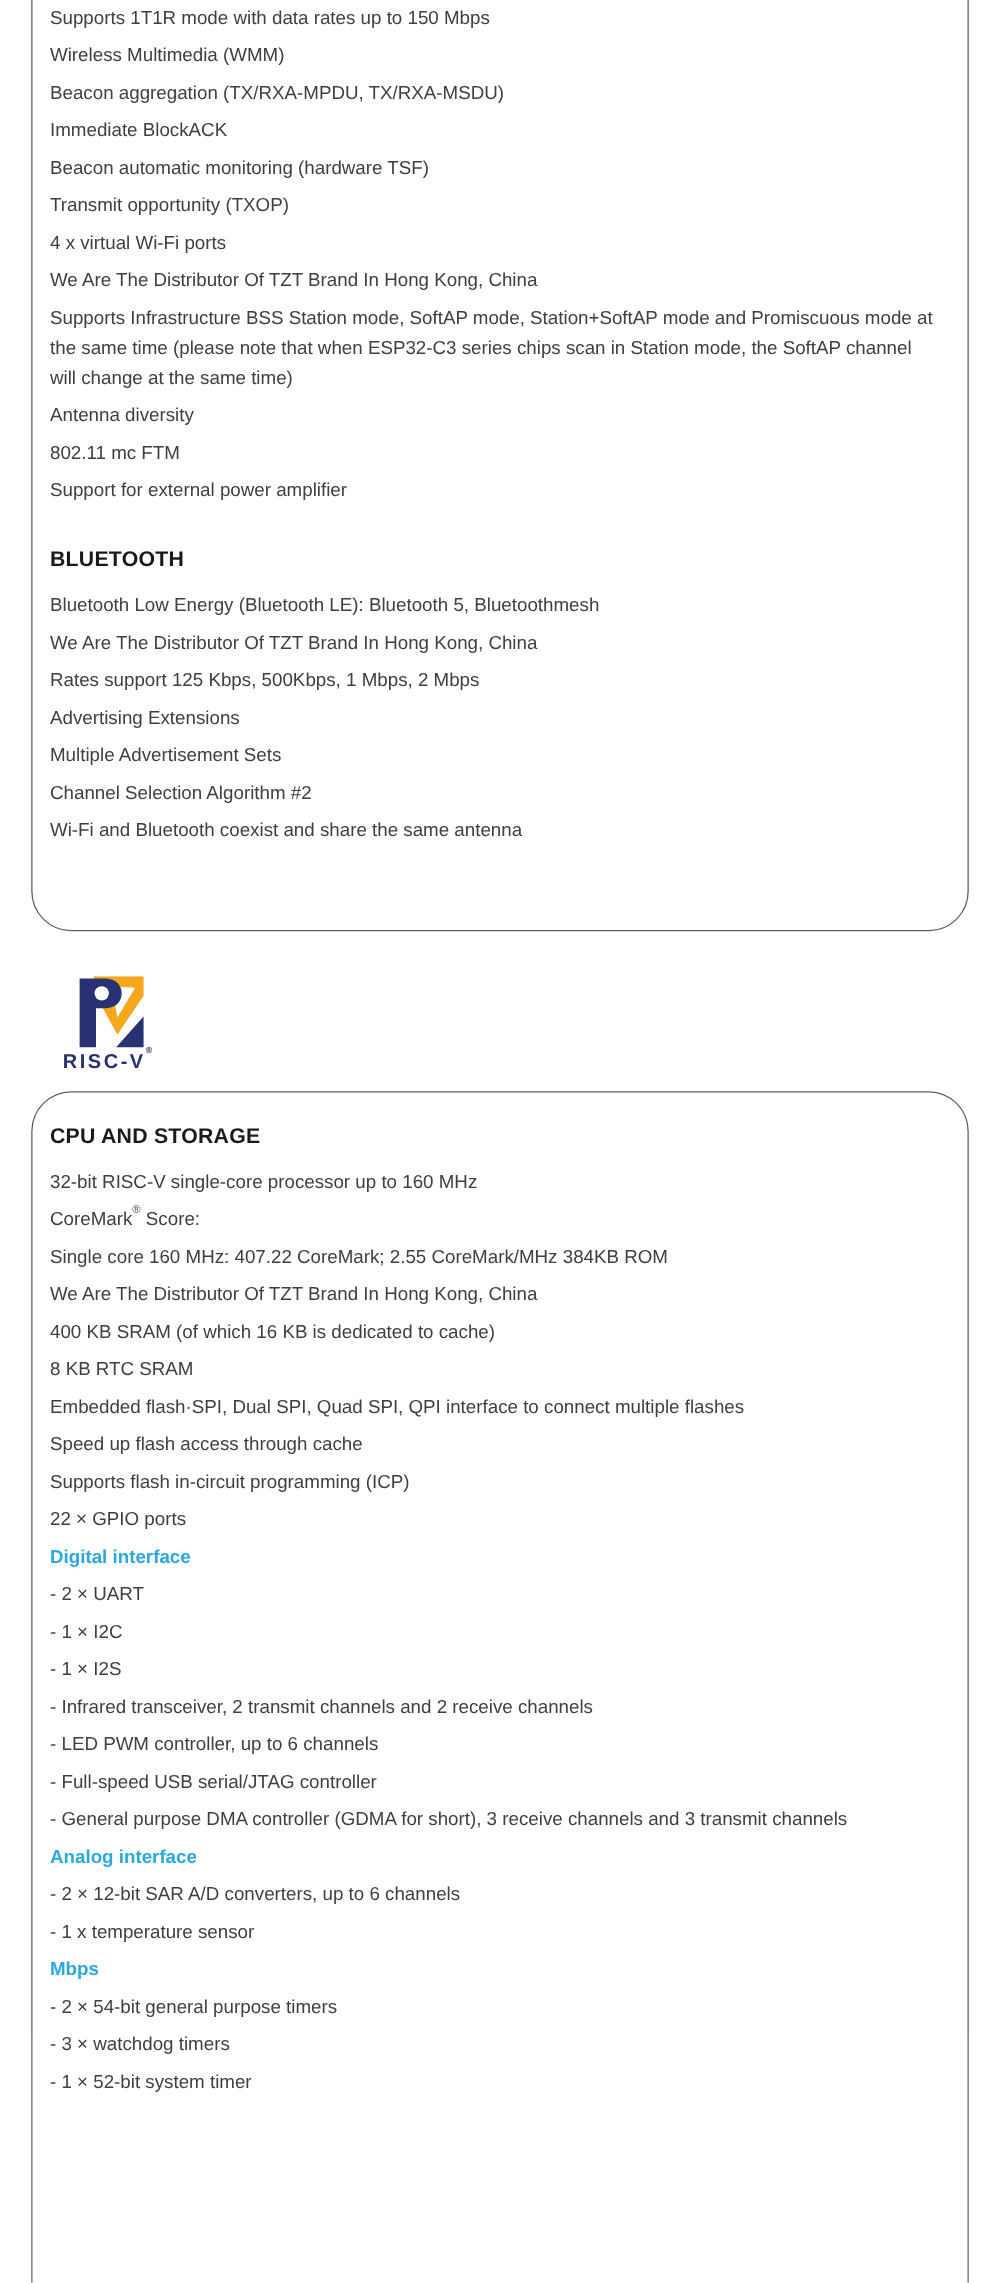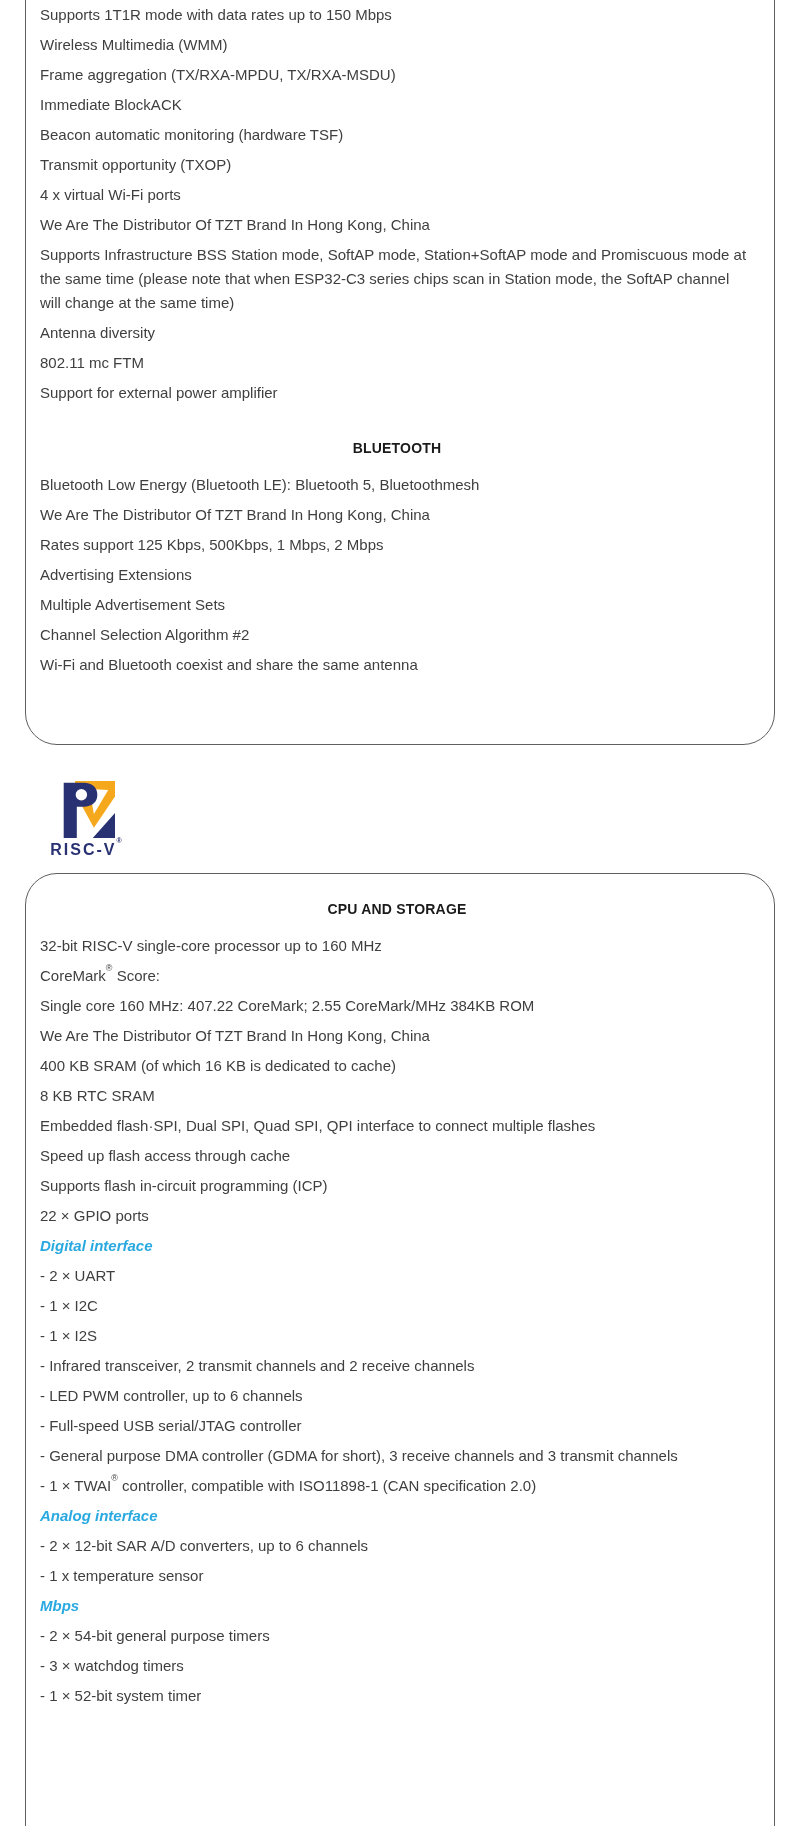--- a/index.html
+++ b/index.html
@@ -27,27 +27,26 @@
     height: 787px;
     overflow: hidden;
   }
   .card-2 {
     margin-top: 14px;
     padding-top: 22px;
     min-height: 1100px;
   }
 
   .card p { font-size: 15px; line-height: 24px; margin: 6px 0; }
-  .card p.sub { color: var(--blue, #29a9e0); font-weight: bold; font-style: italic; }
+  .card p.sub { color: var(--blue, #29a9e0); font-weight: bold; }
   .card h2 {
-    font-size: 14px; line-height: 26px;
+    font-size: 17px; line-height: 26px;
     color: #1a1a1a; font-weight: bold;
     margin: 30px 0 12px 0;
     letter-spacing: 0.2px;
-    text-align: center;
   }
   .card h2:first-child { margin-top: 0; }
   sup { font-size: 9px; line-height: 0; position: relative; top: -0.45em; }
 
   .logo-block {
     margin: 36px 0 0 37px;
     width: 98px;
     text-align: center;
   }
   .logo-mark { display: block; margin: 0 auto; }
@@ -62,21 +61,21 @@
   .logo-wordmark sup { font-size: 7px; top: -0.8em; letter-spacing: 0; }
 </style>
 </head>
 <body style="color: rgb(63, 63, 63);">
 
 <div class="page">
 
   <section class="card card-1">
       <p>Supports 1T1R mode with data rates up to 150 Mbps</p>
       <p>Wireless Multimedia (WMM)</p>
-      <p>Frame aggregation (TX/RXA-MPDU, TX/RXA-MSDU)</p>
+      <p>Beacon aggregation (TX/RXA-MPDU, TX/RXA-MSDU)</p>
       <p>Immediate BlockACK</p>
       <p>Beacon automatic monitoring (hardware TSF)</p>
       <p>Transmit opportunity (TXOP)</p>
       <p>4 x virtual Wi-Fi ports</p>
       <p>We Are The Distributor Of TZT Brand In Hong Kong, China</p>
       <p>Supports Infrastructure BSS Station mode, SoftAP mode, Station+SoftAP mode and Promiscuous mode at the same time (please note that when ESP32-C3 series chips scan in Station mode, the SoftAP channel will change at the same time)</p>
       <p>Antenna diversity</p>
       <p>802.11 mc FTM</p>
       <p>Support for external power amplifier</p>
       <h2>BLUETOOTH</h2>
@@ -115,21 +114,20 @@
       <p>Supports flash in-circuit programming (ICP)</p>
       <p>22 × GPIO ports</p>
       <p class="sub">Digital interface</p>
       <p>- 2 × UART</p>
       <p>- 1 × I2C</p>
       <p>- 1 × I2S</p>
       <p>- Infrared transceiver, 2 transmit channels and 2 receive channels</p>
       <p>- LED PWM controller, up to 6 channels</p>
       <p>- Full-speed USB serial/JTAG controller</p>
       <p>- General purpose DMA controller (GDMA for short), 3 receive channels and 3 transmit channels</p>
-      <p>- 1 × TWAI<sup>®</sup> controller, compatible with ISO11898-1 (CAN specification 2.0)</p>
       <p class="sub">Analog interface</p>
       <p>- 2 × 12-bit SAR A/D converters, up to 6 channels</p>
       <p>- 1 x temperature sensor</p>
       <p class="sub">Mbps</p>
       <p>- 2 × 54-bit general purpose timers</p>
       <p>- 3 × watchdog timers</p>
       <p>- 1 × 52-bit system timer</p>
     </section>
 
 </div>

